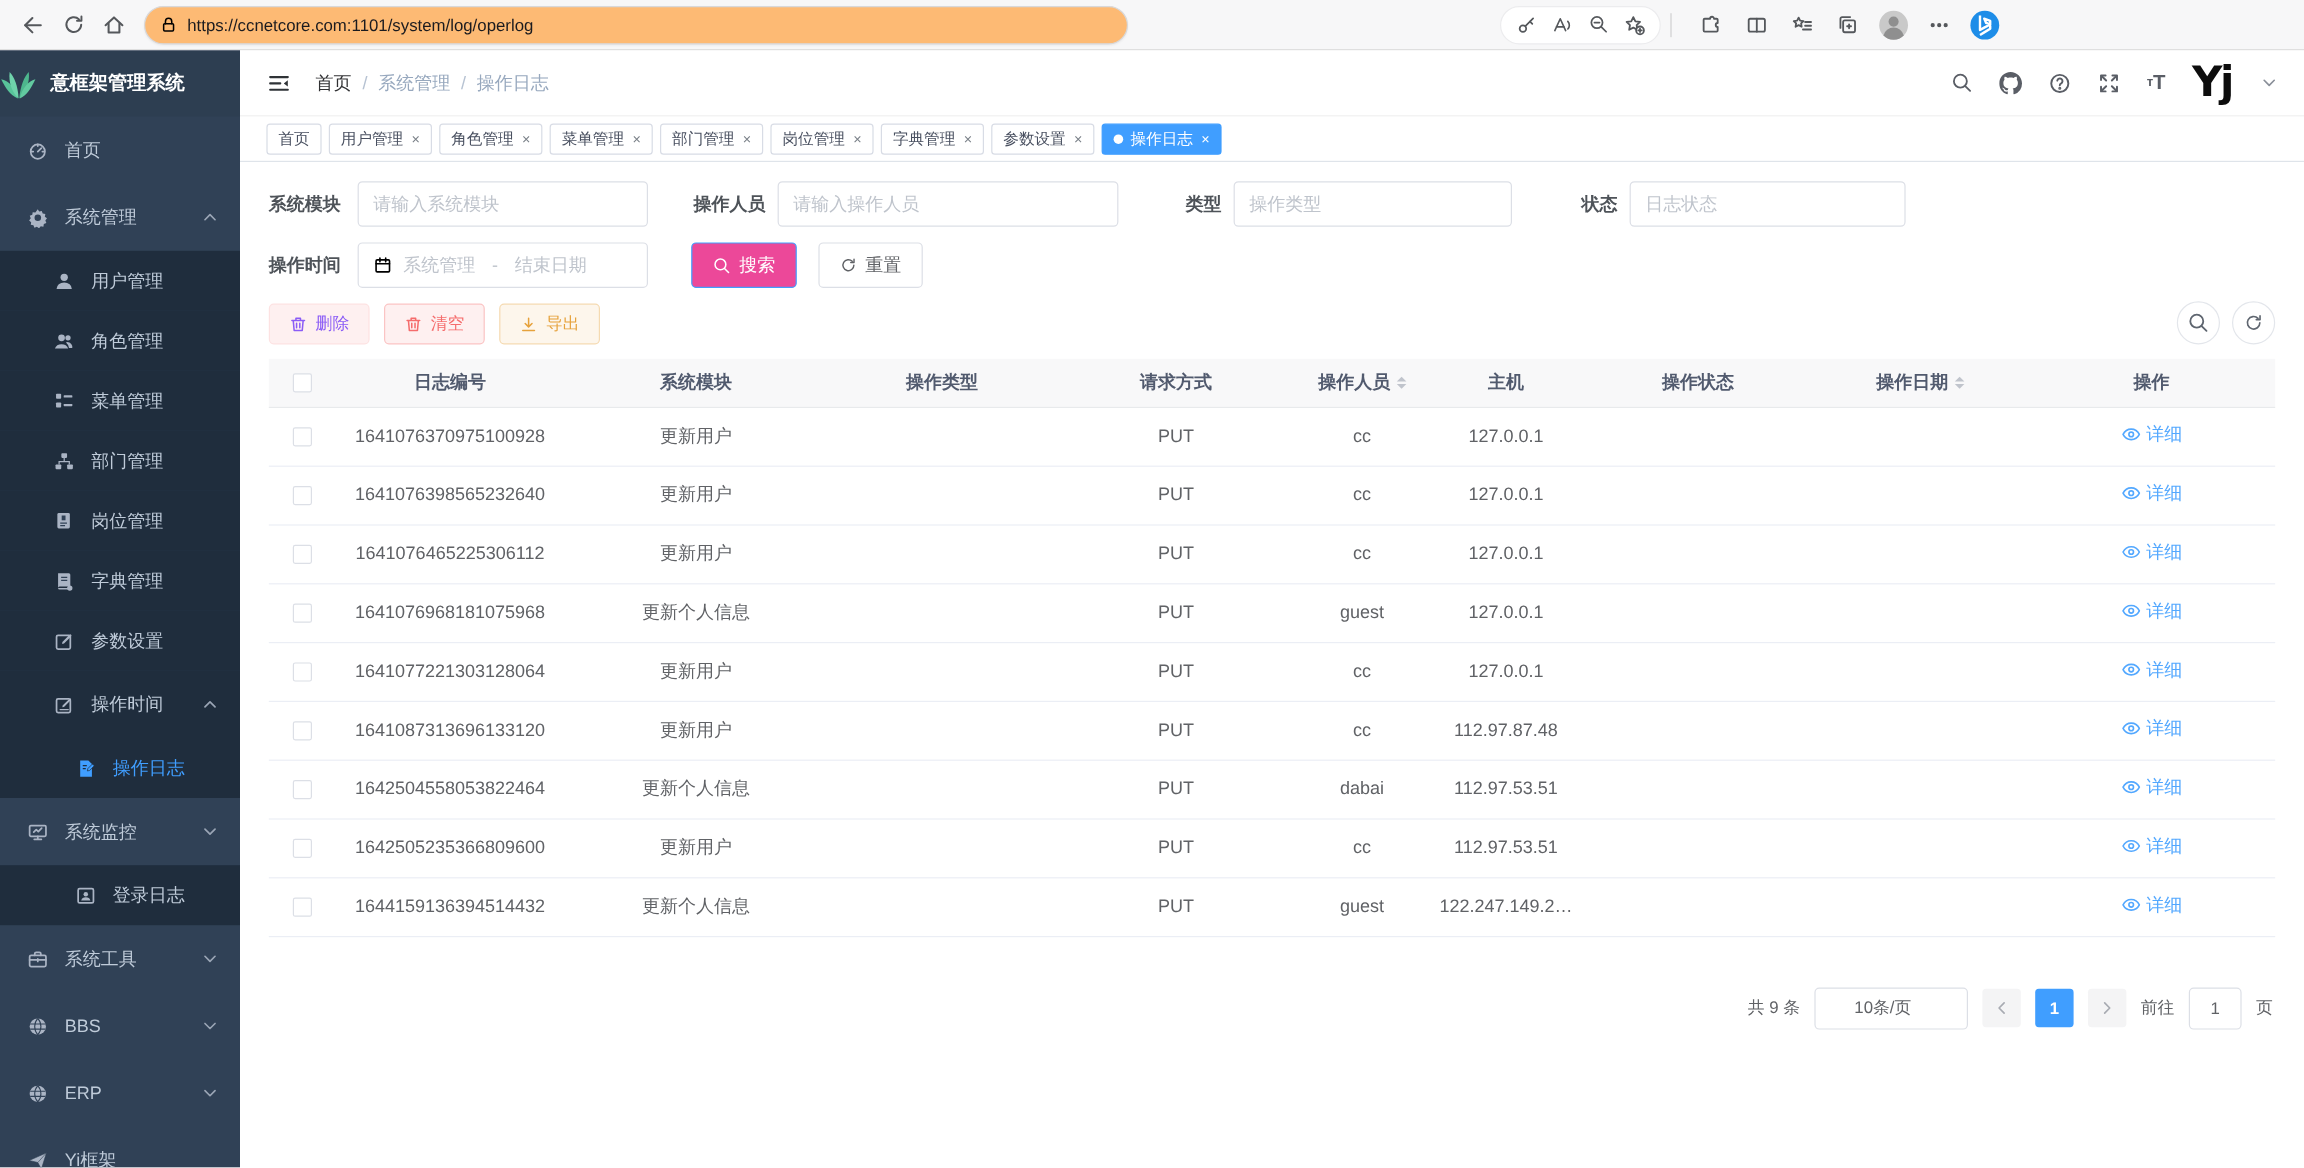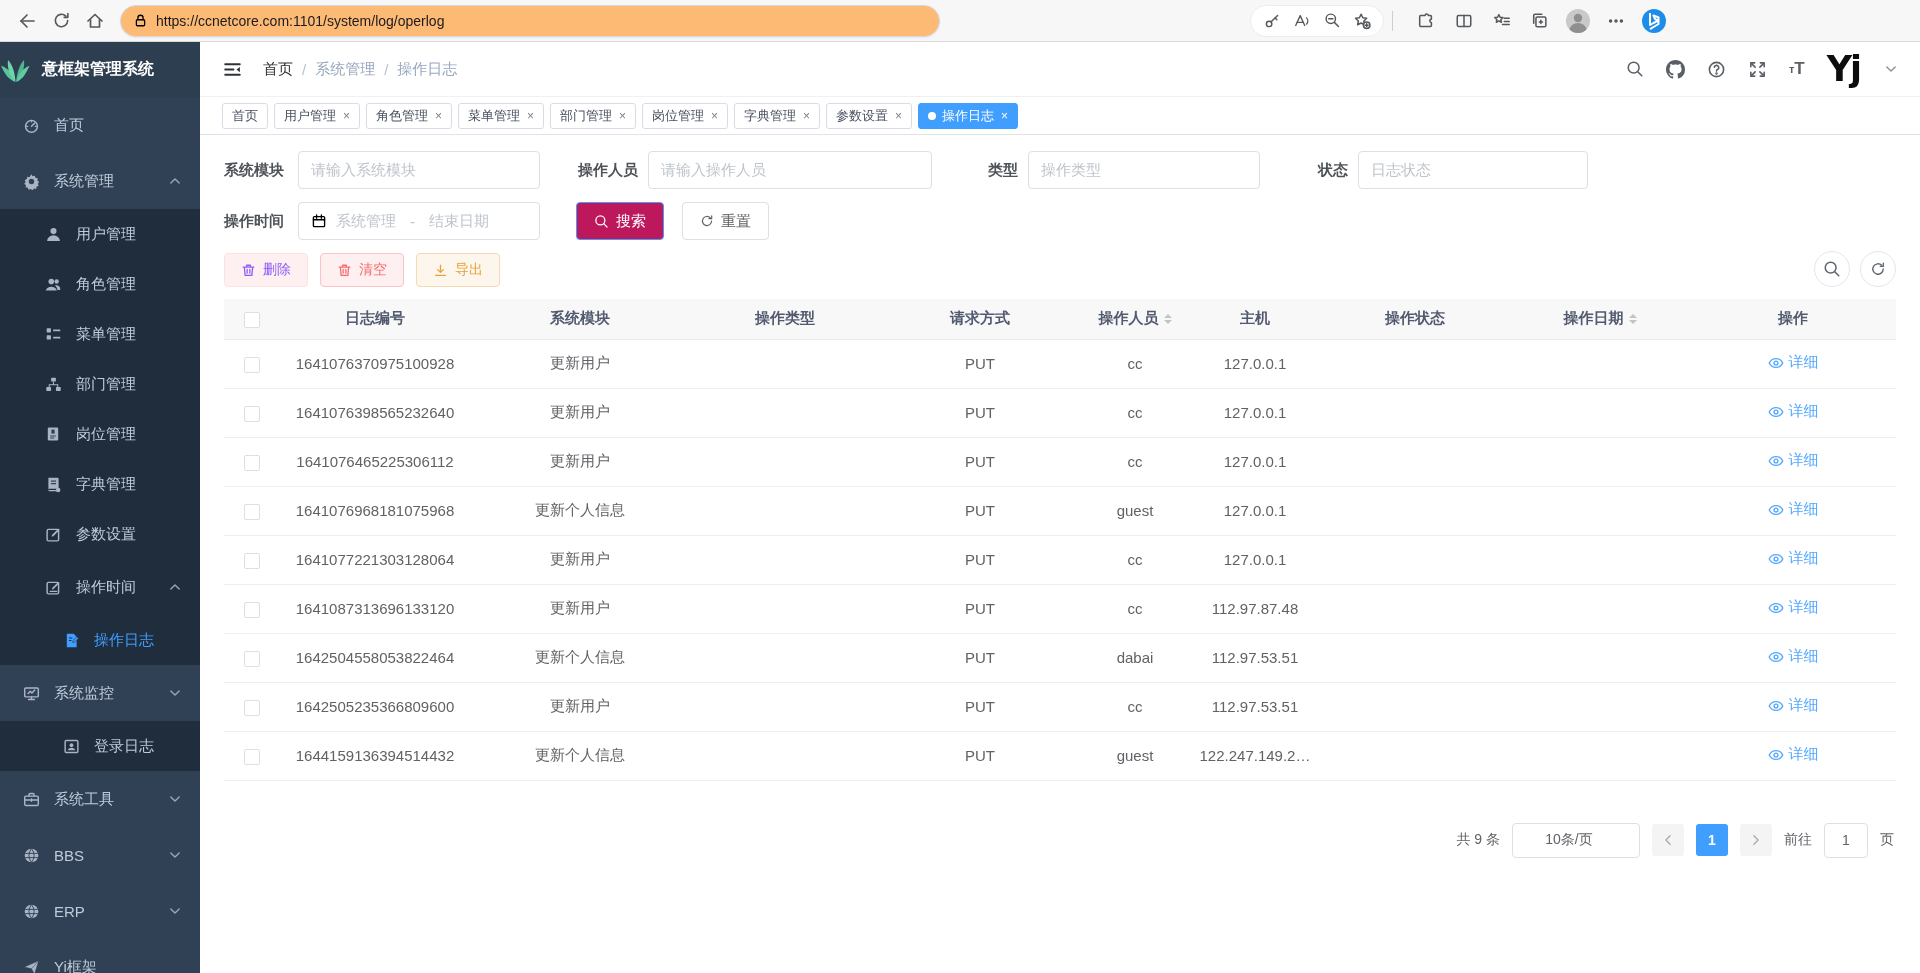--- a/index.html
+++ b/index.html
@@ -68,21 +68,21 @@
   .filter-row { display:flex; align-items:center; margin-bottom:13px; }
   .f-label { font-size:15px; color:#4e5359; font-weight:bold; white-space:nowrap; }
   .f-input { height:38px; border:1px solid #dcdfe6; border-radius:4px; background:#fff;
     display:flex; align-items:center; padding:0 12px; font-size:15px; }
   .placeholder { color:#bfc4cc; }
   .f-select { justify-content:space-between; }
   .sel-caret { color:#c0c4cc; }
   .date-input .sep { color:#bfc4cc; margin:0 14px; }
   .btn { height:38px; border-radius:4px; font-size:15px; display:inline-flex; align-items:center;
     justify-content:center; gap:7px; cursor:pointer; border:1px solid #dcdfe6; background:#fff; color:#606266; }
-  .btn-primary { background:#be185d; border-color:#409eff; color:#fff;justify-content:flex-end; }
+  .btn-primary { background:#ec4899; border-color:#409eff; color:#fff;justify-content:flex-end; }
   .toolbar-row { display:flex; align-items:center; margin:6px 0 12px 0; position:relative; }
   .btn-sm { height:34px; font-size:14px; padding:0 16px; }
   .btn-danger-dis { background:#fef0f0; border-color:#fde2e2; color:#8b5cf6; }
   .btn-danger { background:#fef0f0; border-color:#fbc4c4; color:#f56c6c; }
   .btn-warning { background:#fdf6ec; border-color:#f5dab1; color:#e6a23c;text-align:right; }
   .circle-btn { width:36px; height:36px; border-radius:50%; border:1px solid #e3e6eb; background:#fff;
     color:#5f6670; display:flex; align-items:center; justify-content:center; cursor:pointer; }
   .toolbar-right { position:absolute; right:0; top:-2px; display:flex; gap:10px; }
 
   

